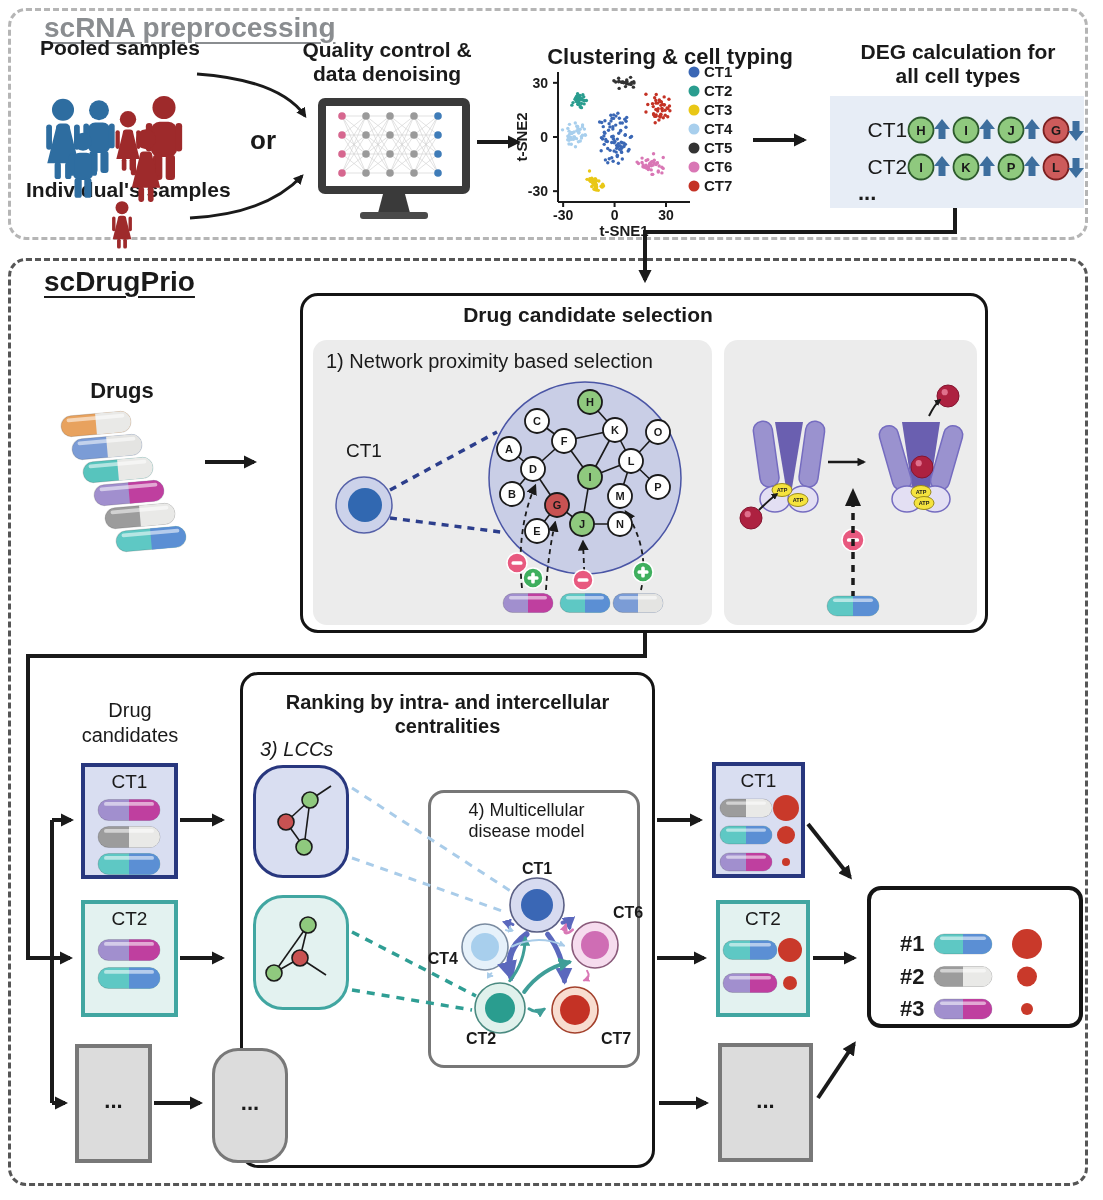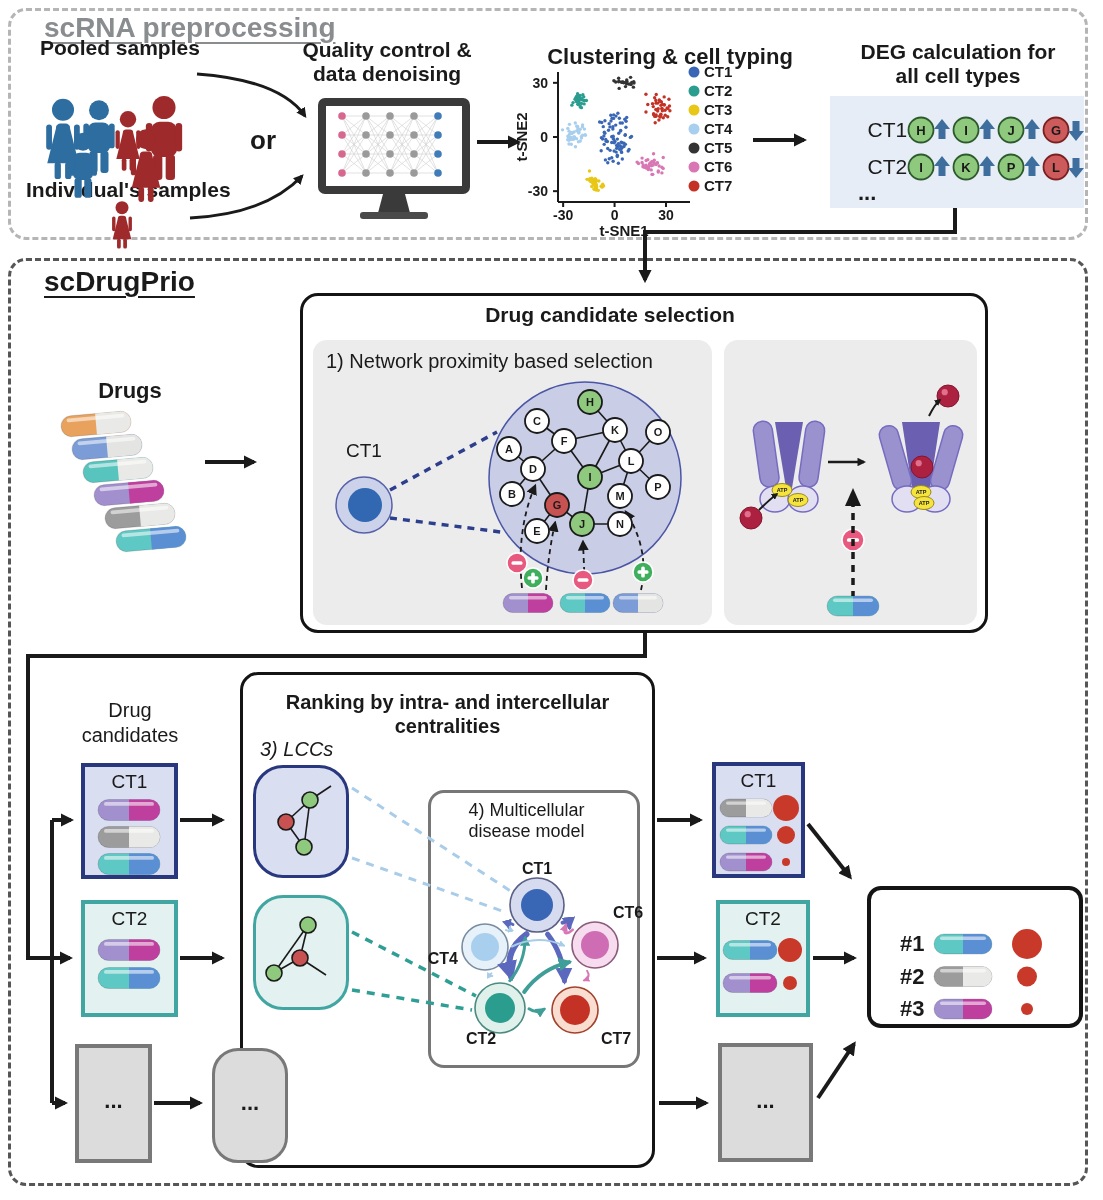--- a/index.html
+++ b/index.html
@@ -54,22 +54,22 @@
     <span>data denoising</span>
   </div>
   <div class="lbl b ctr" style="left:540px;top:44px;width:260px;font-size:22px;">Clustering &amp; cell typing</div>
   <div class="lbl b ctr" style="left:838px;top:40px;width:240px;font-size:21px;">
     <span>DEG calculation for</span>
     <span>all cell types</span>
   </div>
   <div class="lbl b" style="left:858px;top:180px;font-size:22px;">...</div>
 
   <div class="lbl b ul" style="left:44px;top:266px;font-size:28px;">scDrugPrio</div>
-  <div class="lbl b ctr" style="left:60px;top:378px;width:140px;font-size:22px;">Drugs</div>
-  <div class="lbl b ctr" style="left:300px;top:303px;width:576px;font-size:21px;margin-left:22px;">Drug candidate selection</div>
+  <div class="lbl b ctr" style="left:52px;top:378px;width:140px;font-size:22px;">Drugs</div>
+  <div class="lbl b ctr" style="left:300px;top:303px;width:576px;font-size:21px;">Drug candidate selection</div>
   <div class="lbl" style="left:326px;top:350px;font-size:20px;">1) Network proximity based selection</div>
   <div class="lbl ctr" style="left:340px;top:440px;width:48px;font-size:19px;">CT1</div>
 
   <div class="lbl ctr" style="left:70px;top:698px;width:120px;font-size:20px;line-height:1.25;">
     <span>Drug</span>
     <span>candidates</span>
   </div>
   <div class="lbl ctr" style="left:81px;top:771px;width:97px;font-size:19px;">CT1</div>
   <div class="lbl ctr" style="left:81px;top:908px;width:97px;font-size:19px;">CT2</div>
   <div class="lbl b ctr" style="left:75px;top:1088px;width:77px;font-size:22px;">...</div>

